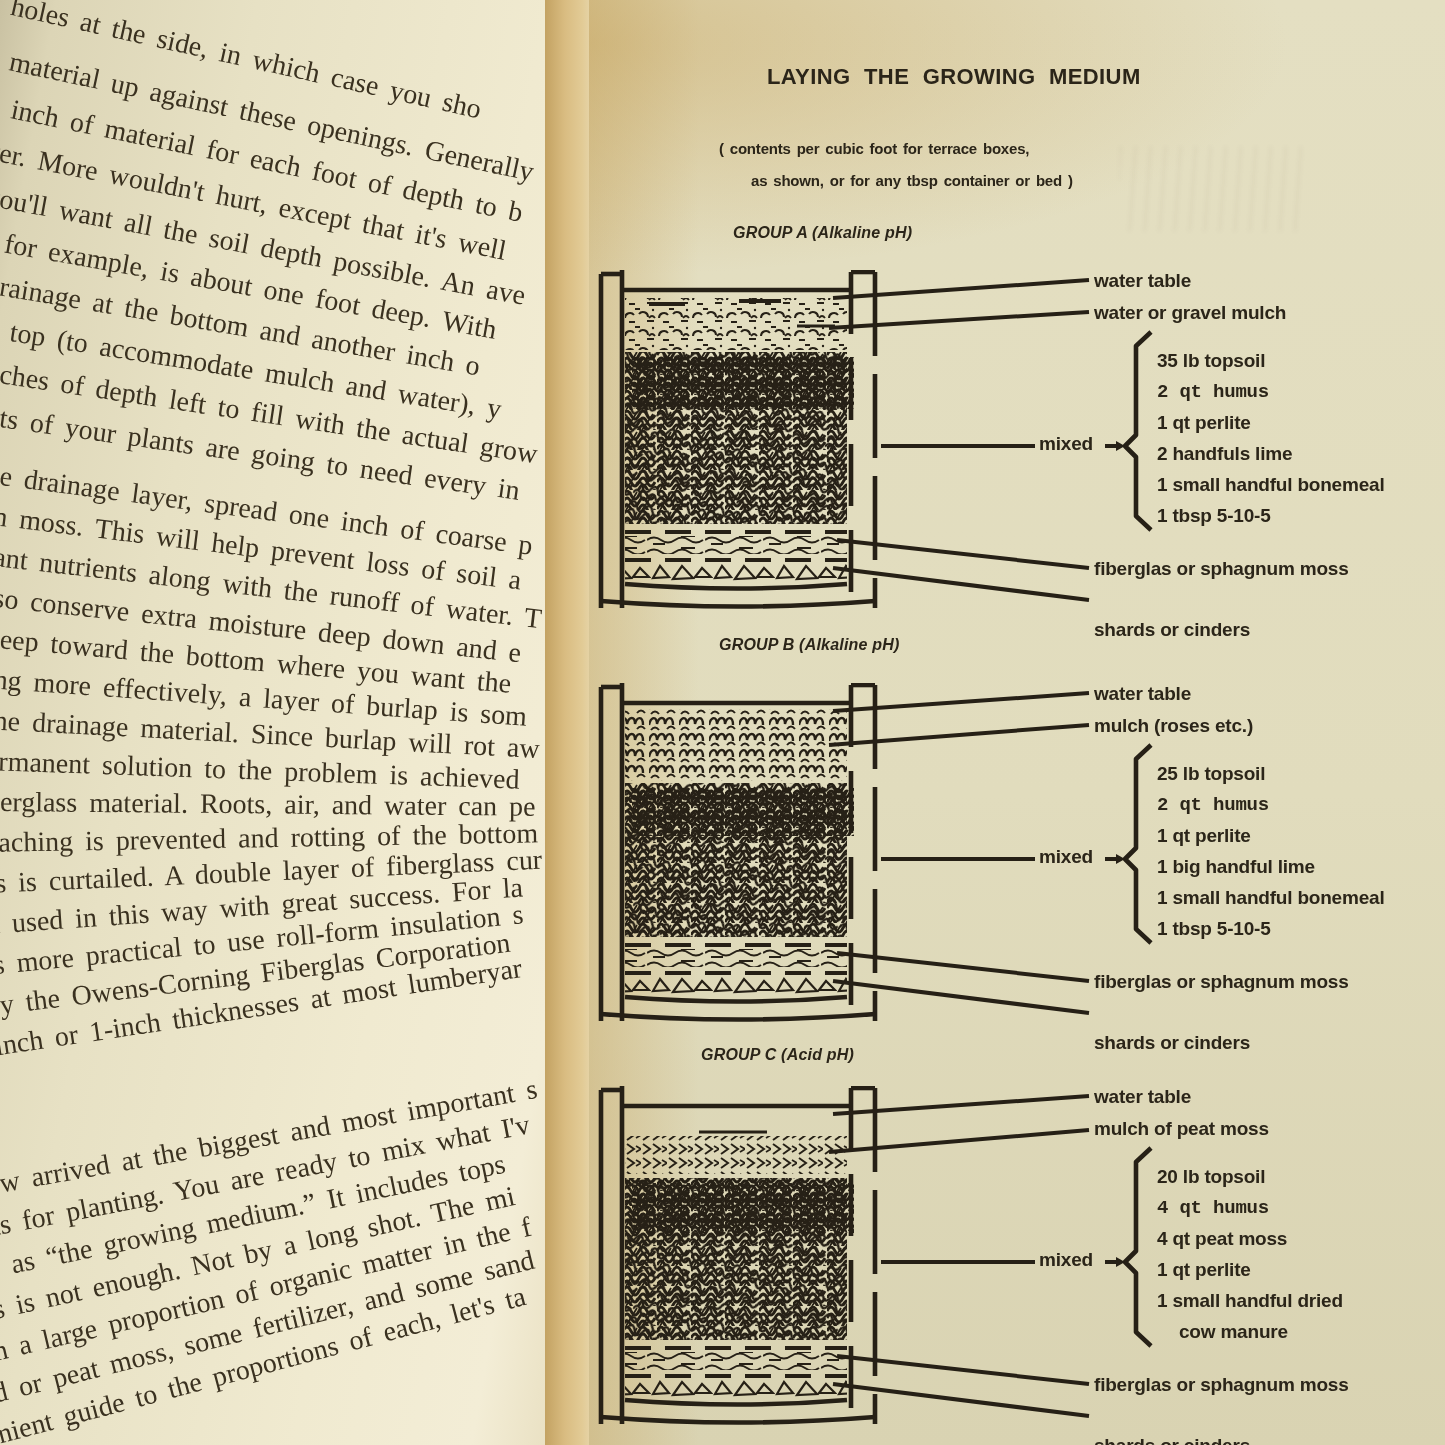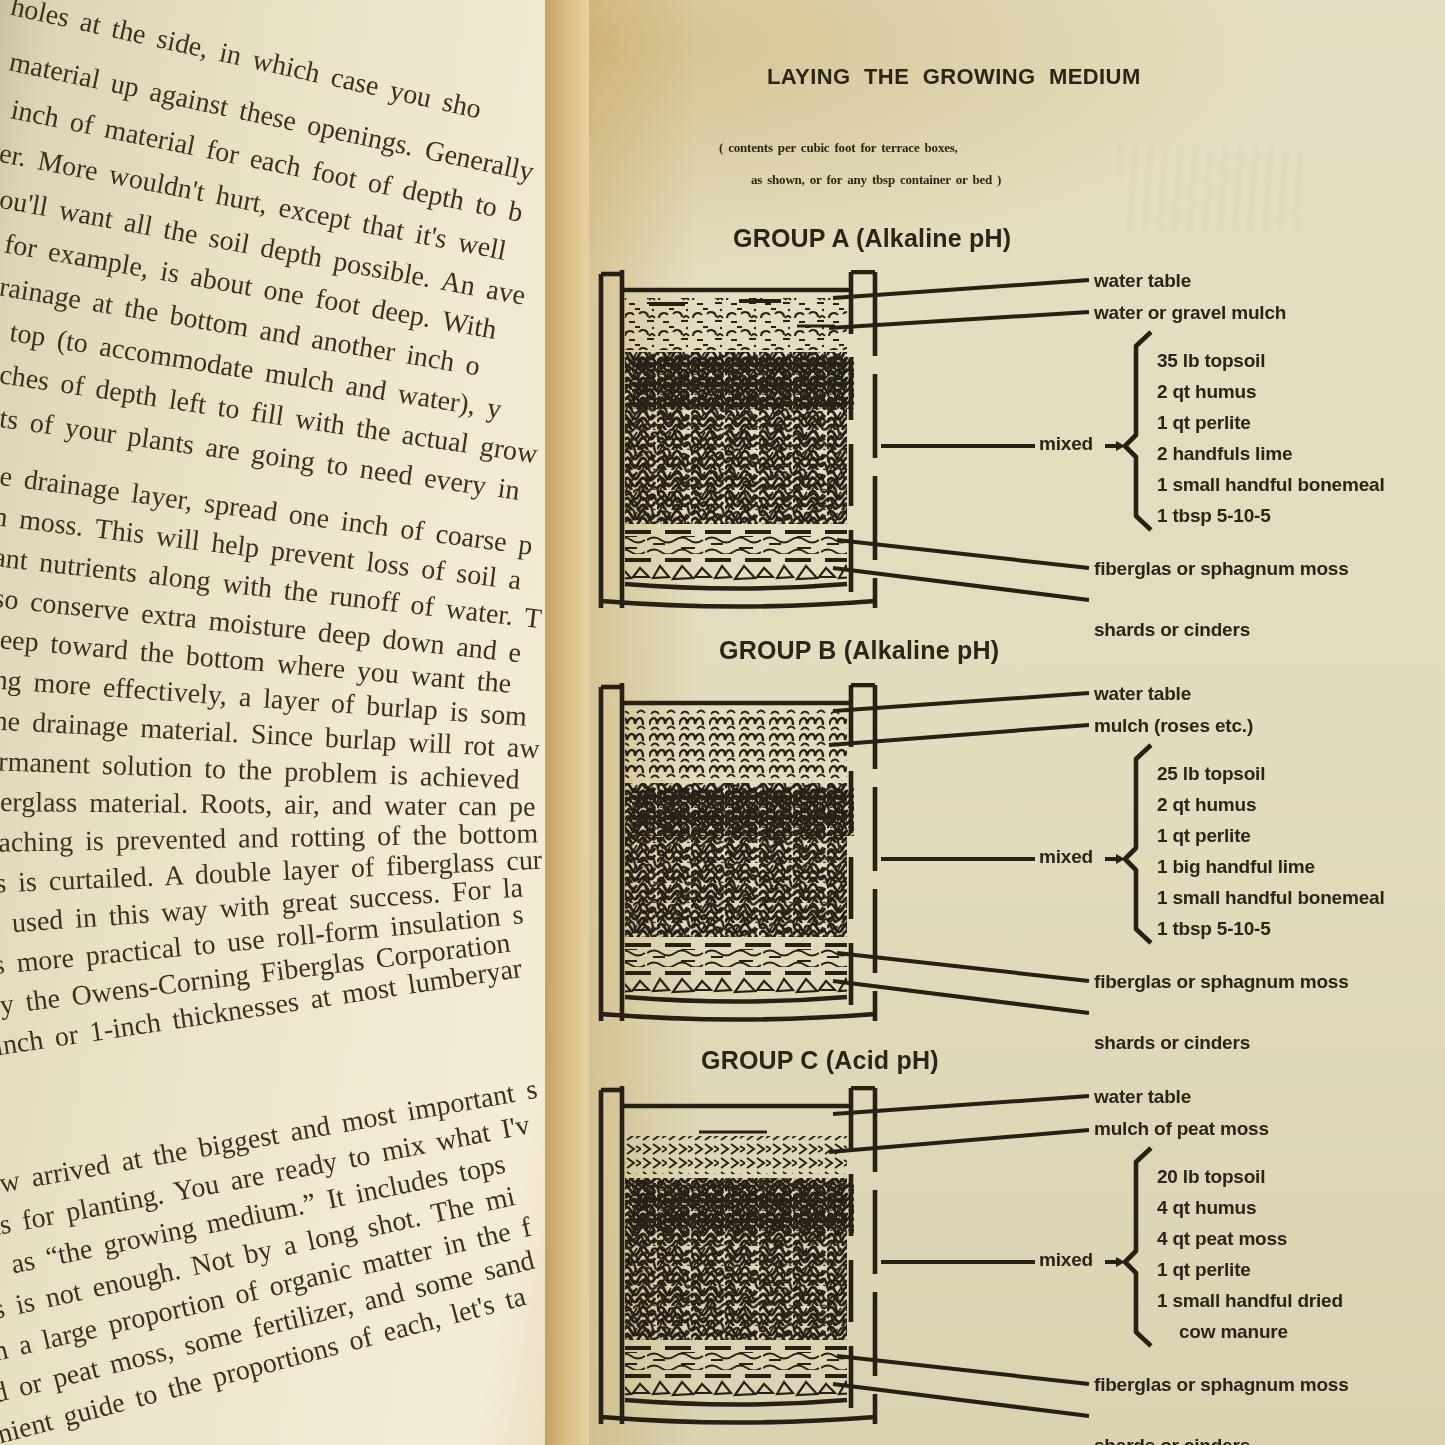--- a/index.html
+++ b/index.html
@@ -31,43 +31,43 @@
   
   .page-right{
     position:absolute;left:589px;top:0;width:868px;height:1445px;overflow:hidden;
     background:
       radial-gradient(130% 26% at 0% 3%, rgba(198,163,92,.50), rgba(198,163,92,0) 62%),
       linear-gradient(to right, rgba(198,163,92,.42), rgba(198,163,92,0) 110px),
       linear-gradient(#e4dfc2 0%,#e1dcbd 55%,#d9d3b2 100%);
     color:#2b2519;
   }
   .fig-title{position:absolute;left:178px;top:64px;font-size:22px;font-weight:700;letter-spacing:.4px;word-spacing:7px;}
-  .fig-sub{position:absolute;font-size:13px;font-weight:700;letter-spacing:-.2px;word-spacing:2px;font-family:Liberation Serif, serif;}
+  .fig-sub{position:absolute;font-size:15px;font-weight:700;letter-spacing:-.2px;word-spacing:2px;}
   .fig-sub.s1{left:130px;top:140px;}
   .fig-sub.s2{left:162px;top:172px;}
-  .group-heading{position:absolute;font-size:25px;font-weight:700;letter-spacing:.2px;}
+  .group-heading{position:absolute;font-size:16px;font-weight:700;letter-spacing:.2px;font-style:italic;}
   .gh-a{left:144px;top:224px;}
   .gh-b{left:130px;top:636px;}
   .gh-c{left:112px;top:1046px;}
   .group-block{position:absolute;left:0;width:856px;height:350px;}
   .gb-a{top:270px;}
   .gb-b{top:683px;}
   .gb-c{top:1086px;}
   .gsvg{position:absolute;left:0;top:0;width:856px;height:350px;}
   .lbl,.item,.mixedlbl{
     position:absolute;font-size:19px;font-weight:700;white-space:nowrap;
     letter-spacing:-.2px;color:#2b2519;
   }
   .lbl.water{left:505px;top:0px;}
   .lbl.mulch{left:505px;top:32px;}
   .mixedlbl{left:450px;top:163px;}
   .lbl.fiber{left:505px;top:288px;}
   .lbl.shards{left:505px;top:320px;margin-top:29px;}
   .item{left:568px;}
-  .it0{top:80px;}.it1{top:111px;}.it2{top:142px;}.it3{top:173px;}.it4{top:204px;}.it5{top:235px;}
+  .it0{top:80px;}.it1{top:111px;font-family:Liberation Mono, monospace;}.it2{top:142px;}.it3{top:173px;}.it4{top:204px;}.it5{top:235px;}
   .it5-indent{left:590px;}
 
   .showthrough{
     position:absolute;left:530px;top:146px;width:190px;height:86px;opacity:.35;
     background:repeating-linear-gradient(94deg, rgba(97,86,62,.14) 0 3px, transparent 3px 15px);
     filter:blur(2px);
   }
 
   svg line, svg path, svg rect{vector-effect:non-scaling-stroke;}
 </style>

